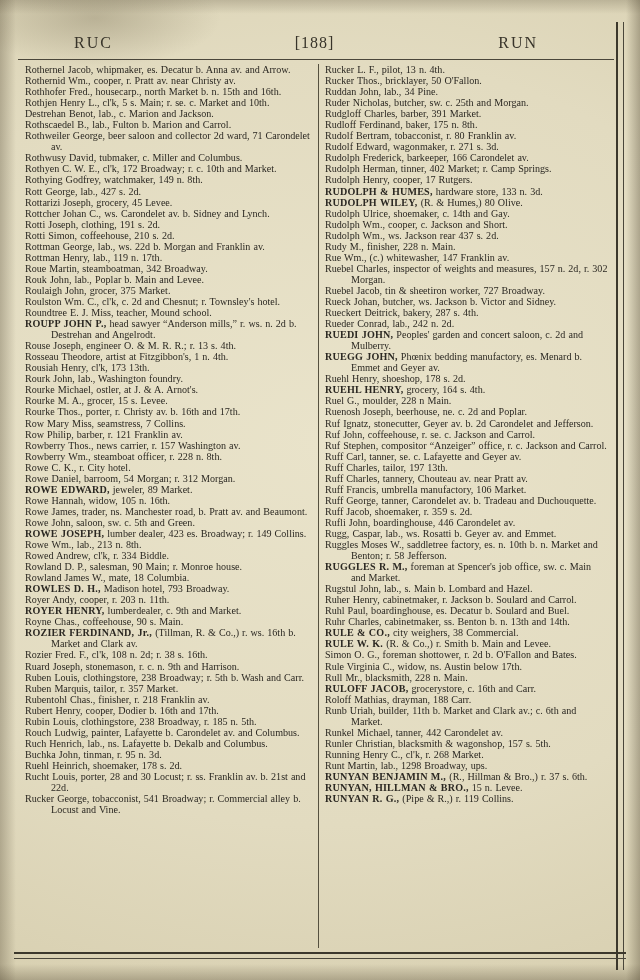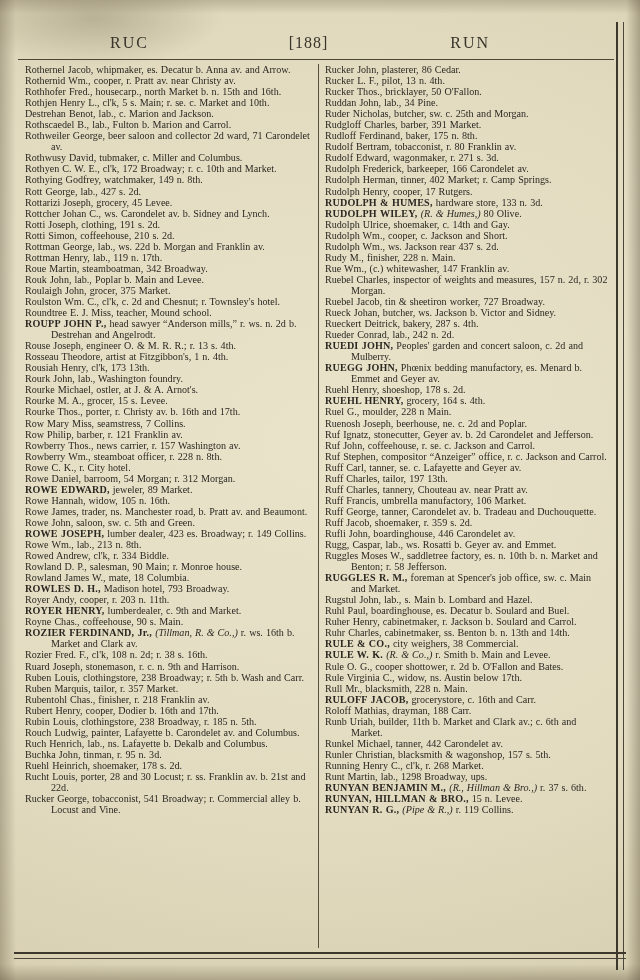--- a/index.html
+++ b/index.html
@@ -23,43 +23,43 @@
   .edge-bottom{position:absolute;left:0;bottom:0;width:100%;height:16px;
     background:linear-gradient(0deg, rgba(70,60,40,.30), rgba(70,60,40,0));}
   .edge-right{position:absolute;right:0;top:0;width:14px;height:100%;
     background:linear-gradient(270deg, rgba(70,60,40,.35), rgba(70,60,40,0));}
 
   .header{
     position:absolute;left:22px;right:30px;top:30px;height:26px;
     display:flex;align-items:center;justify-content:space-between;
     font-size:16px;letter-spacing:2px;color:#38342a;
   }
-  .header .h-left{margin-left:88px;}
+  .header .h-left{margin-left:52px;}
   .header .h-page{letter-spacing:1px;margin-left:18px;}
-  .header .h-right{margin-right:120px;}
+  .header .h-right{margin-right:72px;}
   .header-rule{position:absolute;left:18px;right:26px;top:59px;height:1px;background:#4a463a;}
 
   .columns{
     position:absolute;left:25px;right:32px;top:64px;bottom:32px;
     display:flex;
   }
   .col{width:293px;overflow:hidden;}
   .col.right{width:285px;}
   .divider{width:1px;background:#55503f;margin:0 6px 0 2px;flex:none;}
 
   p.entry{
     margin:0;
     font-size:10.1px;line-height:11.05px;
     padding-left:26px;text-indent:-26px;
     text-align:left;
     word-spacing:.5px;
     color:#2b2822;
   }
   p.entry .bold{font-weight:bold;letter-spacing:.2px;}
-  p.entry .ital{font-style:italic;}
+  p.entry .ital{}
 
   
   .vline-a{position:absolute;top:22px;bottom:10px;right:22px;width:2px;background:#3c382c;}
   .vline-b{position:absolute;top:22px;bottom:10px;right:16px;width:1px;background:#4a463a;}
   
   .hline-a{position:absolute;left:14px;right:14px;bottom:26px;height:2px;background:#3c382c;}
   .hline-b{position:absolute;left:14px;right:14px;bottom:21px;height:1px;background:#4a463a;}
 </style>
 </head>
 <body>
@@ -138,21 +138,20 @@
         <p class="entry"><span>Rubin Louis, clothingstore, 238 Broadway, r. 185 n. 5th.</span></p>
         <p class="entry"><span>Rouch Ludwig, painter, Lafayette b. Carondelet av. and Columbus.</span></p>
         <p class="entry"><span>Ruch Henrich, lab., ns. Lafayette b. Dekalb and Columbus.</span></p>
         <p class="entry"><span>Buchka John, tinman, r. 95 n. 3d.</span></p>
         <p class="entry"><span>Ruehl Heinrich, shoemaker, 178 s. 2d.</span></p>
         <p class="entry"><span>Rucht Louis, porter, 28 and 30 Locust; r. ss. Franklin av. b. 21st and 22d.</span></p>
         <p class="entry"><span>Rucker George, tobacconist, 541 Broadway; r. Commercial alley b. Locust and Vine.</span></p>
       </div>
     <div class="divider"></div>
     <div class="col right" id="col-right">
-        <p class="entry"><span>Rucker John, plasterer, 86 Cedar.</span></p>
         <p class="entry"><span>Rucker L. F., pilot, 13 n. 4th.</span></p>
         <p class="entry"><span>Rucker Thos., bricklayer, 50 O'Fallon.</span></p>
         <p class="entry"><span>Ruddan John, lab., 34 Pine.</span></p>
         <p class="entry"><span>Ruder Nicholas, butcher, sw. c. 25th and Morgan.</span></p>
         <p class="entry"><span>Rudgloff Charles, barber, 391 Market.</span></p>
         <p class="entry"><span>Rudloff Ferdinand, baker, 175 n. 8th.</span></p>
         <p class="entry"><span>Rudolf Bertram, tobacconist, r. 80 Franklin av.</span></p>
         <p class="entry"><span>Rudolf Edward, wagonmaker, r. 271 s. 3d.</span></p>
         <p class="entry"><span>Rudolph Frederick, barkeeper, 166 Carondelet av.</span></p>
         <p class="entry"><span>Rudolph Herman, tinner, 402 Market; r. Camp Springs.</span></p>
@@ -182,26 +181,26 @@
         <p class="entry"><span>Ruff Charles, tailor, 197 13th.</span></p>
         <p class="entry"><span>Ruff Charles, tannery, Chouteau av. near Pratt av.</span></p>
         <p class="entry"><span>Ruff Francis, umbrella manufactory, 106 Market.</span></p>
         <p class="entry"><span>Ruff George, tanner, Carondelet av. b. Tradeau and Duchouquette.</span></p>
         <p class="entry"><span>Ruff Jacob, shoemaker, r. 359 s. 2d.</span></p>
         <p class="entry"><span>Rufli John, boardinghouse, 446 Carondelet av.</span></p>
         <p class="entry"><span>Rugg, Caspar, lab., ws. Rosatti b. Geyer av. and Emmet.</span></p>
         <p class="entry"><span>Ruggles Moses W., saddletree factory, es. n. 10th b. n. Market and Benton; r. 58 Jefferson.</span></p>
         <p class="entry"><span class="bold">RUGGLES R. M.,</span><span> foreman at Spencer's job office, sw. c. Main and Market.</span></p>
         <p class="entry"><span>Rugstul John, lab., s. Main b. Lombard and Hazel.</span></p>
+        <p class="entry"><span>Ruher Henry, cabinetmaker, r. Jackson b. Soulard and Carrol.</span></p>
         <p class="entry"><span>Ruhl Paul, boardinghouse, es. Decatur b. Soulard and Buel.</span></p>
-        <p class="entry"><span>Ruher Henry, cabinetmaker, r. Jackson b. Soulard and Carrol.</span></p>
         <p class="entry"><span>Ruhr Charles, cabinetmaker, ss. Benton b. n. 13th and 14th.</span></p>
         <p class="entry"><span class="bold">RULE &amp; CO.,</span><span> city weighers, 38 Commercial.</span></p>
         <p class="entry"><span class="bold">RULE W. K. </span><span class="ital">(R. &amp; Co.,)</span><span> r. Smith b. Main and Levee.</span></p>
-        <p class="entry"><span>Rule O. G., cooper shottower, r. 2d b. O'Fallon and Bates.</span></p>
+        <p class="entry"><span>Simon O. G., foreman shottower, r. 2d b. O'Fallon and Bates.</span></p>
         <p class="entry"><span>Rule Virginia C., widow, ns. Austin below 17th.</span></p>
         <p class="entry"><span>Rull Mr., blacksmith, 228 n. Main.</span></p>
         <p class="entry"><span class="bold">RULOFF JACOB,</span><span> grocerystore, c. 16th and Carr.</span></p>
         <p class="entry"><span>Roloff Mathias, drayman, 188 Carr.</span></p>
         <p class="entry"><span>Runb Uriah, builder, 11th b. Market and Clark av.; c. 6th and Market.</span></p>
         <p class="entry"><span>Runkel Michael, tanner, 442 Carondelet av.</span></p>
         <p class="entry"><span>Runler Christian, blacksmith &amp; wagonshop, 157 s. 5th.</span></p>
         <p class="entry"><span>Running Henry C., cl'k, r. 268 Market.</span></p>
         <p class="entry"><span>Runt Martin, lab., 1298 Broadway, ups.</span></p>
         <p class="entry"><span class="bold">RUNYAN BENJAMIN M., </span><span class="ital">(R., Hillman &amp; Bro.,)</span><span> r. 37 s. 6th.</span></p>

